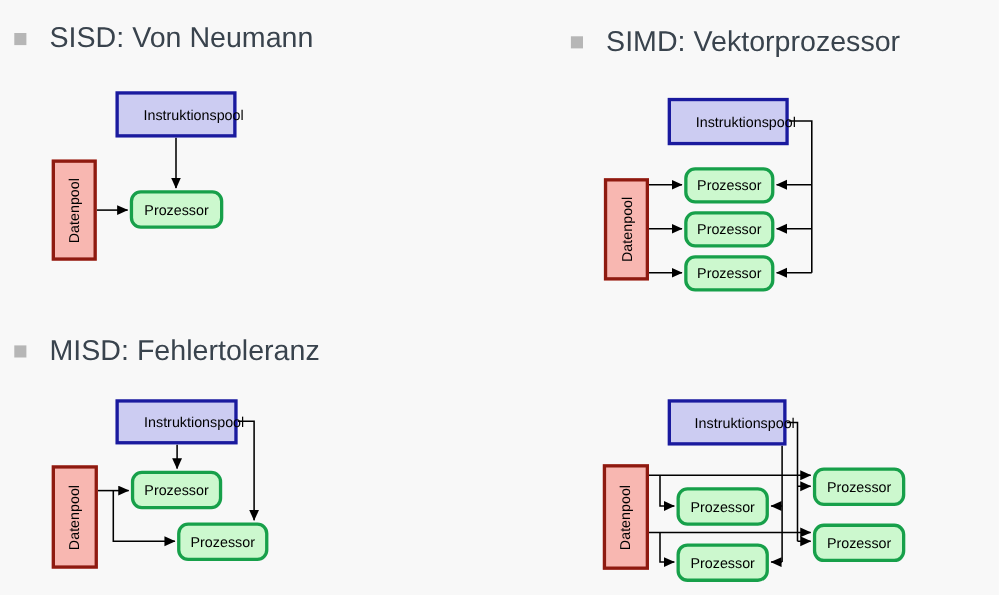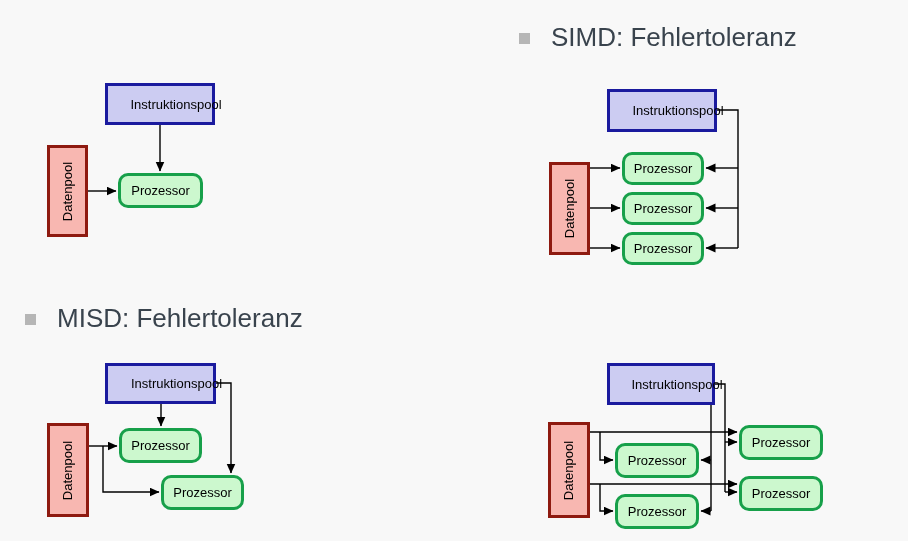--- a/index.html
+++ b/index.html
@@ -24,25 +24,29 @@
   .vtext { transform:rotate(-90deg); white-space:nowrap; }
 
   svg.wires { position:absolute; left:0; top:0; width:908px; height:541px; }
   .wire { stroke:var(--line,#000); stroke-width:1.4; fill:none; }
 </style>
 </head>
 <body>
 
 <div class="slide">
 
+  <div class="qtitle" style="left:13px; top:19px;">
+    <span class="bullet"></span>
+    <span class="ttext">SISD: Von Neumann</span>
+  </div>
   <div class="qtitle" style="left:519px; top:22px;">
     <span class="bullet"></span>
-    <span class="ttext">SIMD: Fehlertoleranz</span>
+    <span class="ttext">SIMD: Vektorprozessor</span>
   </div>
-  <div class="qtitle" style="left:25px; top:303px;">
+  <div class="qtitle" style="left:13px; top:303px;">
     <span class="bullet"></span>
     <span class="ttext">MISD: Fehlertoleranz</span>
   </div>
 
   <svg class="wires" viewBox="0 0 908 541">
     <defs>
       <marker id="ah" markerUnits="userSpaceOnUse" markerWidth="11" markerHeight="10" refX="9.5" refY="4.5" orient="auto">
         <path d="M0,0 L10,4.5 L0,9 Z" fill="#000"></path>
       </marker>
     </defs>

